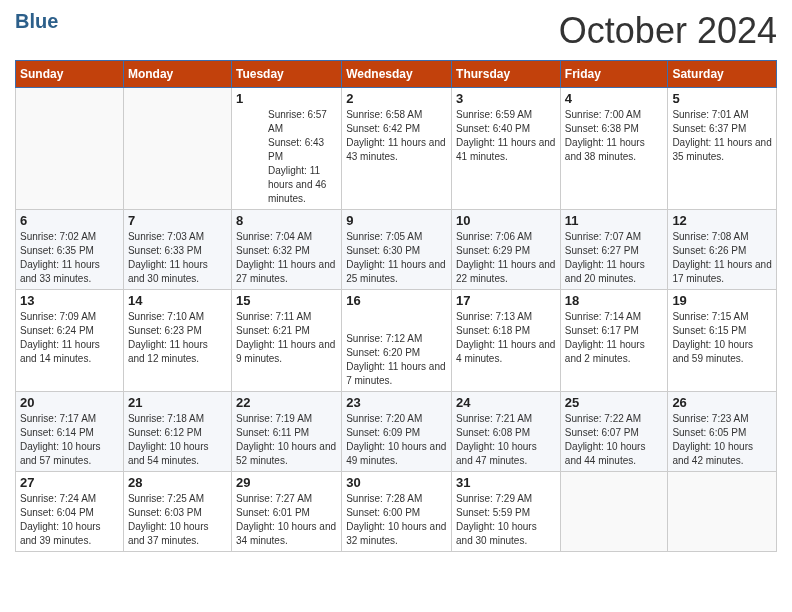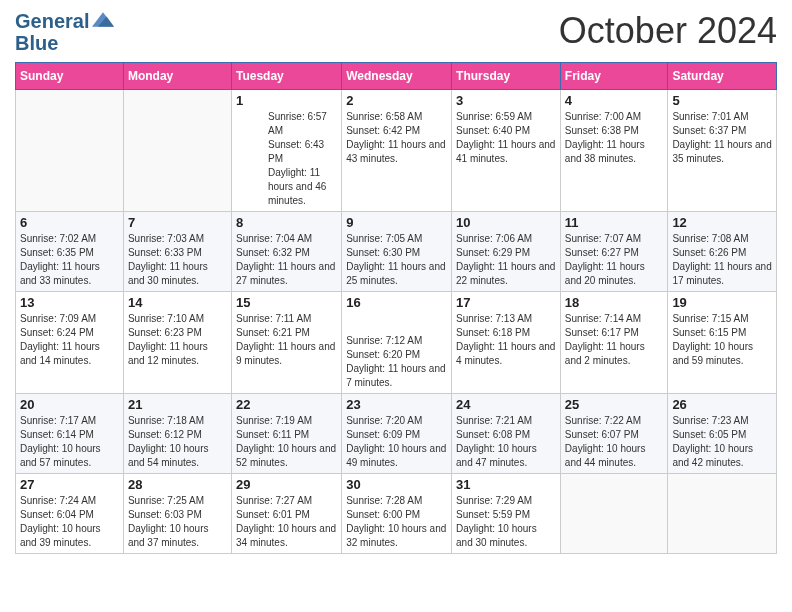--- a/index.html
+++ b/index.html
@@ -50,21 +50,21 @@
     .subtitle {
       font-size: 14px;
       color: #555;
     }
     .calendar {
       width: 100%;
       border-collapse: collapse;
       font-size: 10.5px;
     }
     .calendar th {
-      background-color: #ec4899;
+      background-color: #c2410c;
       color: #fff;
       padding: 6px 4px;
       text-align: left;
       font-size: 12px;
       font-weight: bold;
       border: 1px solid #3a6daf;
     }
     .calendar td {
       border: 1px solid #ccc;
       vertical-align: top;
@@ -90,27 +90,20 @@
     }
     .empty-cell {
       background: #f9f9f9 !important;
     }
   </style>
 </head>
 <body>
 
 <div class="header">
   <div class="logo">
-    <div class="logo-text">
-      <span class="logo-general">General</span>
-      <svg class="logo-icon" viewBox="0 0 30 24" xmlns="http://www.w3.org/2000/svg">
-        <polygon points="0,20 15,0 30,20" fill="#4a7dbf" opacity="0.9"></polygon>
-        <polygon points="8,20 20,6 30,20" fill="#2c5f8a" opacity="0.7"></polygon>
-      </svg>
-    </div>
     <span class="logo-blue">Blue</span>
   </div>
   <div class="title-section">
     <div class="month-title">October 2024</div>
   </div>
 </div>
 
 <table class="calendar">
   <thead>
     <tr>

